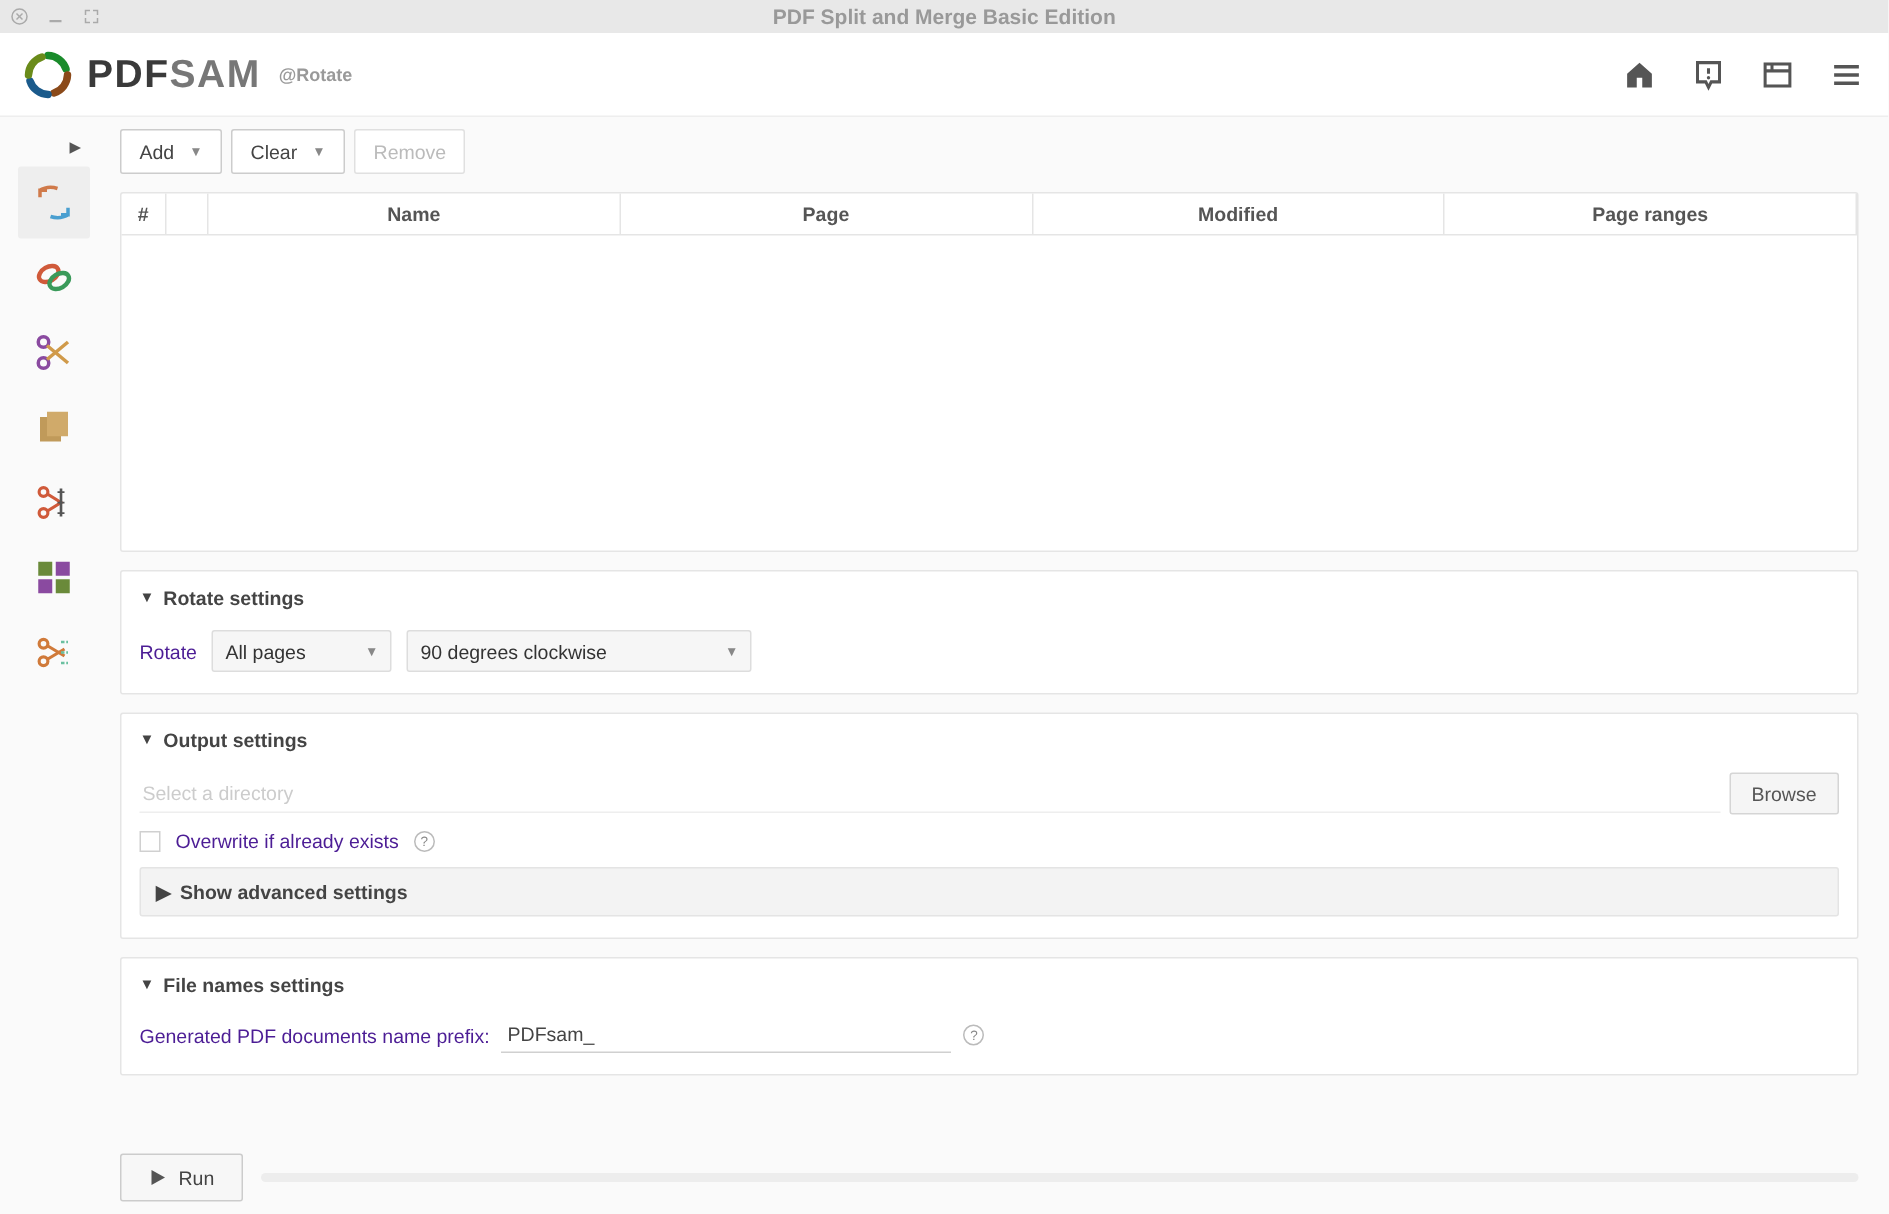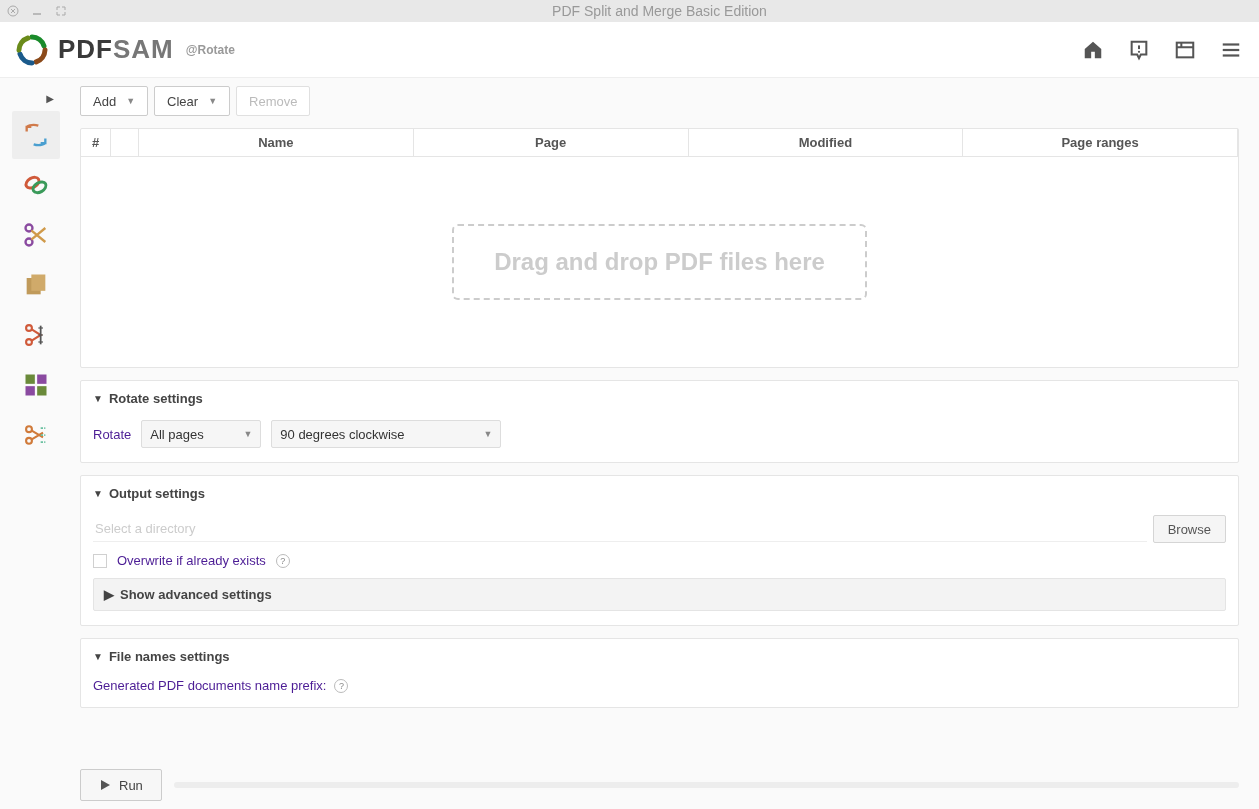--- a/index.html
+++ b/index.html
@@ -1,21 +1,21 @@
 <!DOCTYPE html>
 <html><head>
 <meta charset="utf-8">
 <style>
 * { box-sizing: border-box; margin: 0; padding: 0; }
 body { font-family: "Segoe UI", Arial, sans-serif; font-size: 13px; color: #333; background: #fafafa; width: 1259px; height: 809px; overflow: hidden; }
 
 .titlebar { height: 22px; background: #e8e8e8; display: flex; align-items: center; padding: 0 6px; position: relative; }
 .titlebar-controls { display: flex; gap: 10px; align-items: center; }
 .titlebar-btn { width: 14px; height: 14px; display: flex; align-items: center; justify-content: center; color: #999; cursor: pointer; }
-.titlebar-title { position: absolute; left: 50%; transform: translateX(-50%); font-weight: normal; color: #999; font-size: 14px; margin-left: 30px; }
+.titlebar-title { position: absolute; left: 50%; transform: translateX(-50%); font-weight: bold; color: #999; font-size: 14px; }
 
 .header { height: 56px; background: #fff; border-bottom: 1px solid #eee; display: flex; align-items: center; padding: 0 16px; justify-content: space-between; }
 .logo-group { display: flex; align-items: center; gap: 10px; }
 .logo-icon { width: 32px; height: 32px; }
 .logo-text { font-size: 26px; font-weight: 800; letter-spacing: 1px; color: #3a3a3a; }
 .logo-text .sam { color: #777; }
 .context { color: #999; font-size: 12px; font-weight: bold; margin-left: 2px; }
 .header-icons { display: flex; gap: 22px; align-items: center; }
 .header-icon { width: 24px; height: 24px; color: #555; cursor: pointer; display:flex; align-items:center; justify-content:center; }
 
@@ -216,23 +216,20 @@
 
     <div class="table-wrap">
       <div class="thead">
         <div class="th">#</div>
         <div class="th"></div>
         <div class="th">Name</div>
         <div class="th">Page</div>
         <div class="th">Modified</div>
         <div class="th">Page ranges</div>
       </div>
-      <div class="drop-zone">
-        <div class="drop-text">Drag and drop PDF files here</div>
-      </div>
     </div>
 
     <div class="panel">
       <div class="panel-head">
         <span class="tri">▼</span>
         <span>Rotate settings</span>
       </div>
       <div class="panel-body">
         <div class="row">
           <span class="label">Rotate</span>
@@ -271,20 +268,21 @@
     </div>
 
     <div class="panel">
       <div class="panel-head">
         <span class="tri">▼</span>
         <span>File names settings</span>
       </div>
       <div class="panel-body">
         <div class="prefix-row">
           <span class="label">Generated PDF documents name prefix:</span>
+          <input class="prefix-input" value="PDFsam_" style="">
           <span class="help">?</span>
         </div>
       </div>
     </div>
 
     <div class="footer">
       <div class="run-btn">
         <span>
           <svg width="12" height="12" viewBox="0 0 12 12">
               <path d="M2 1 L11 6 L2 11 Z" fill="#555"></path>

